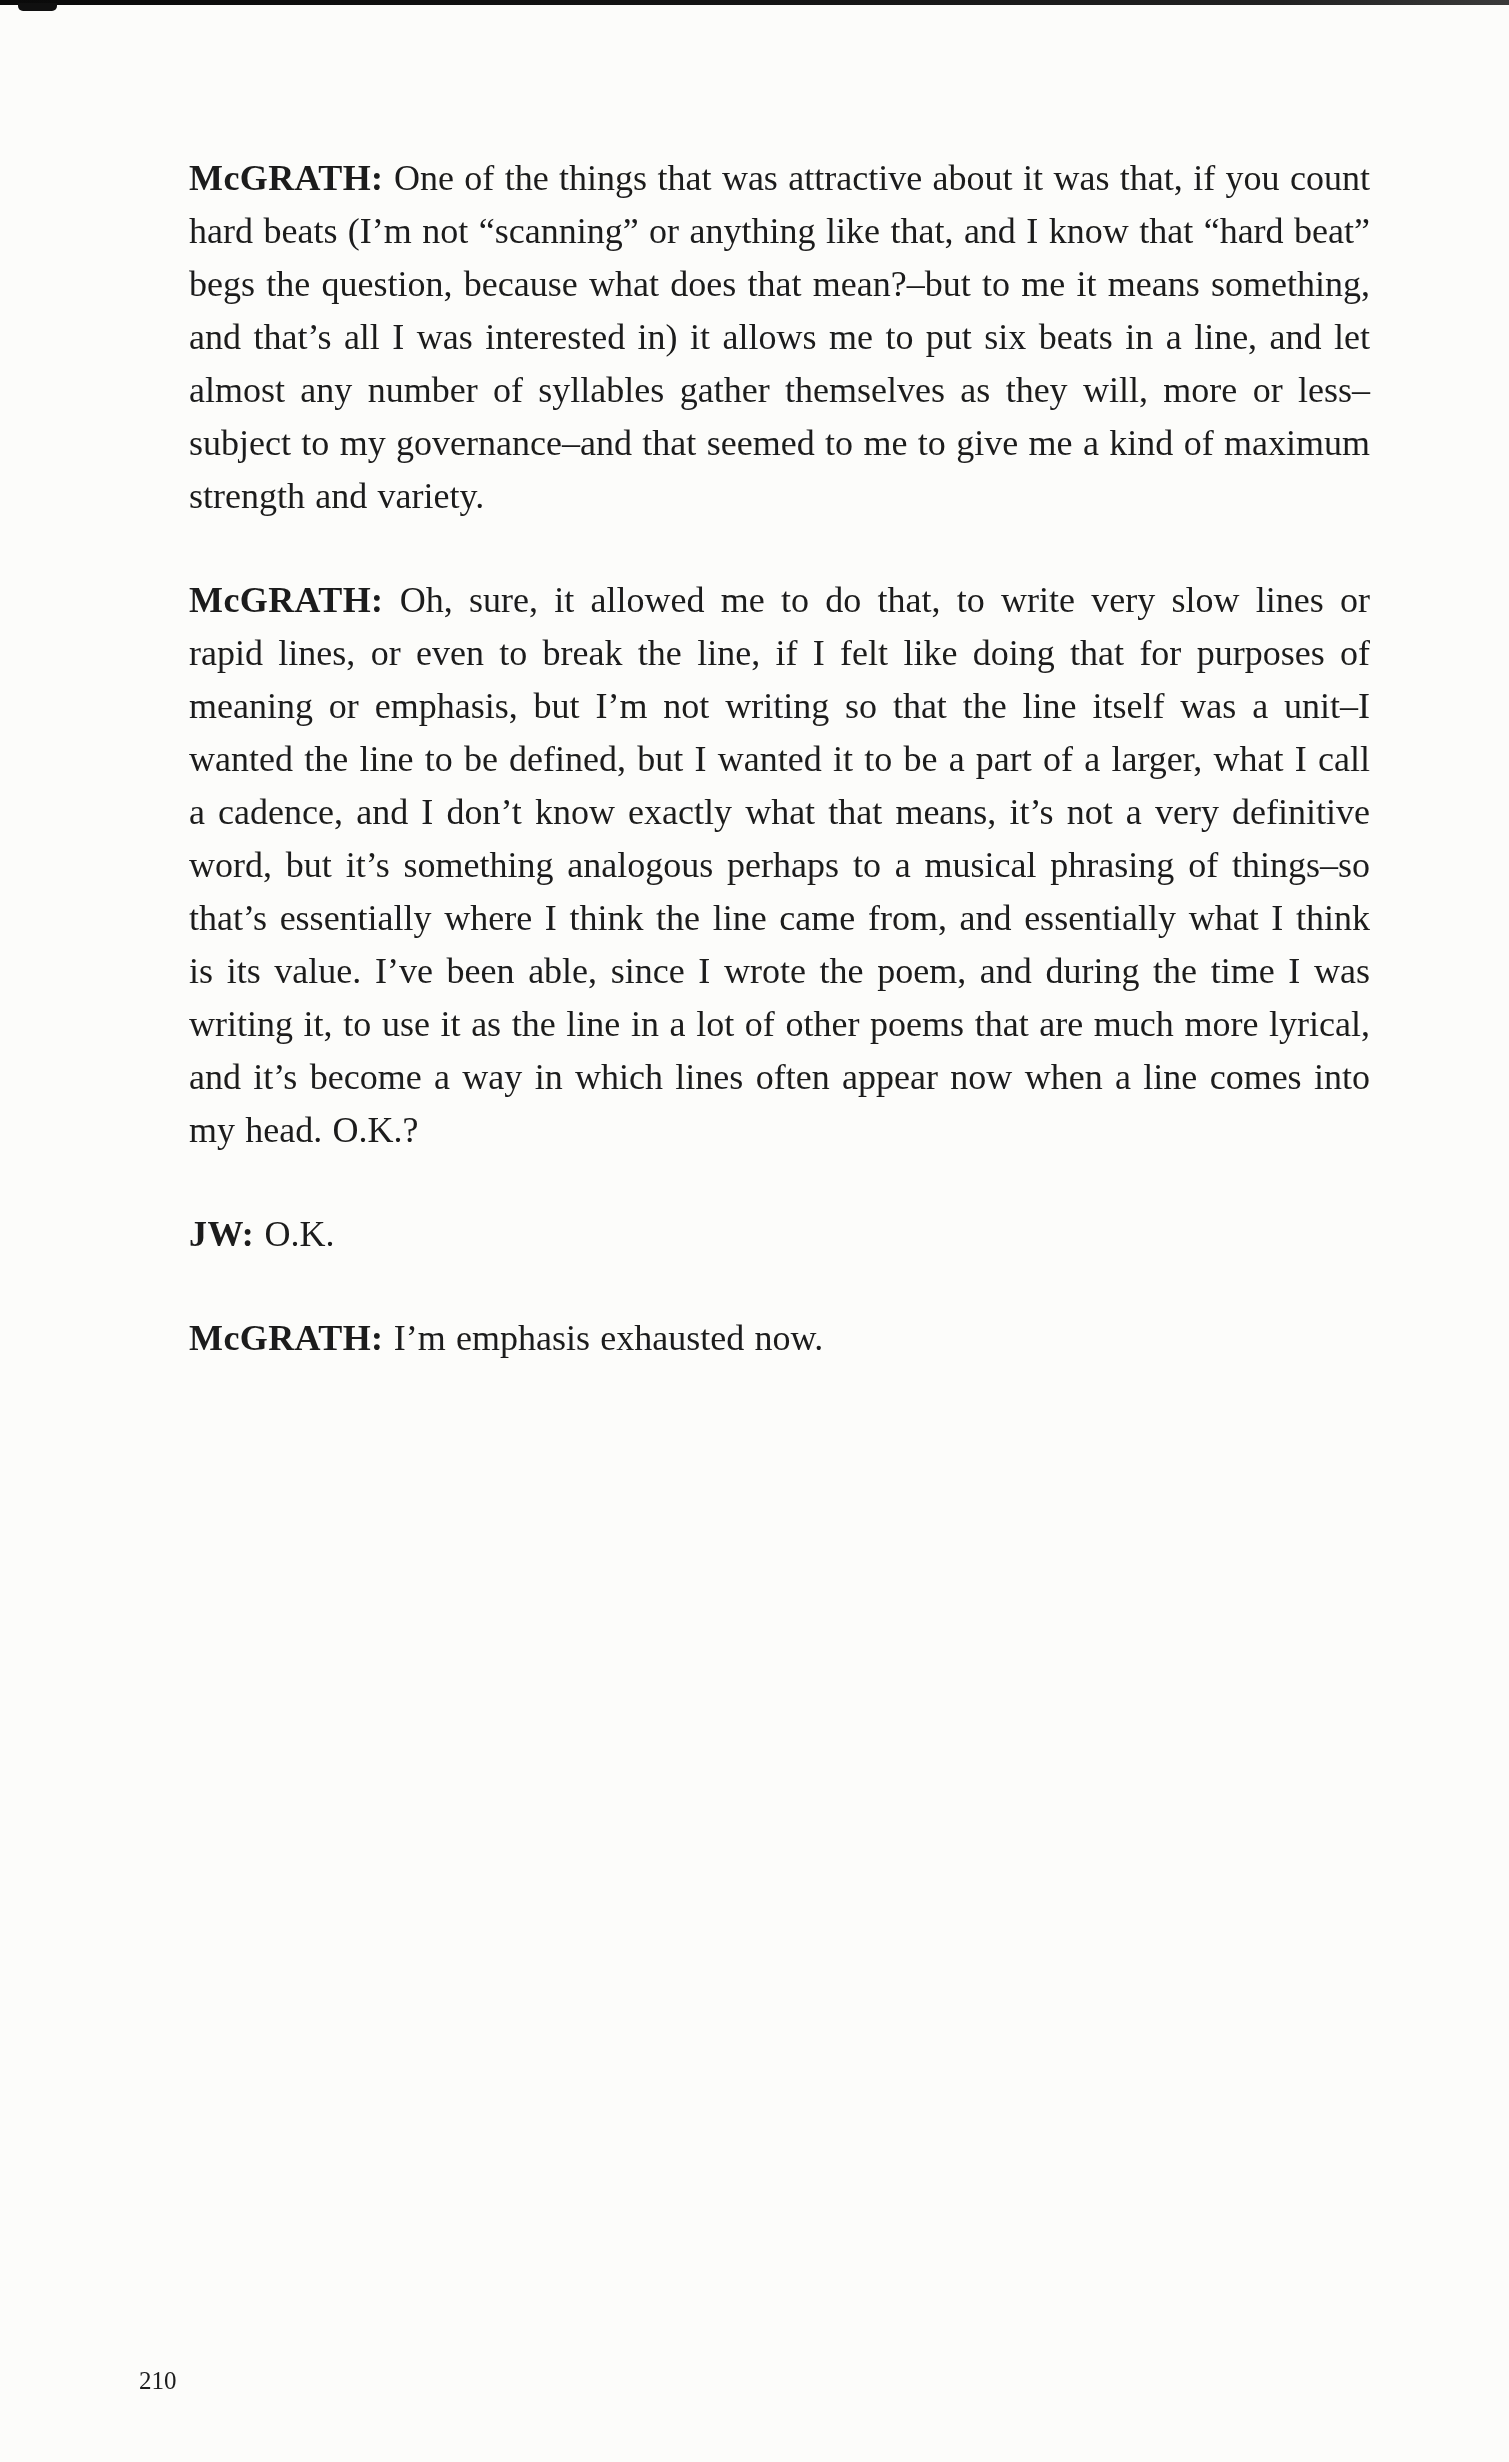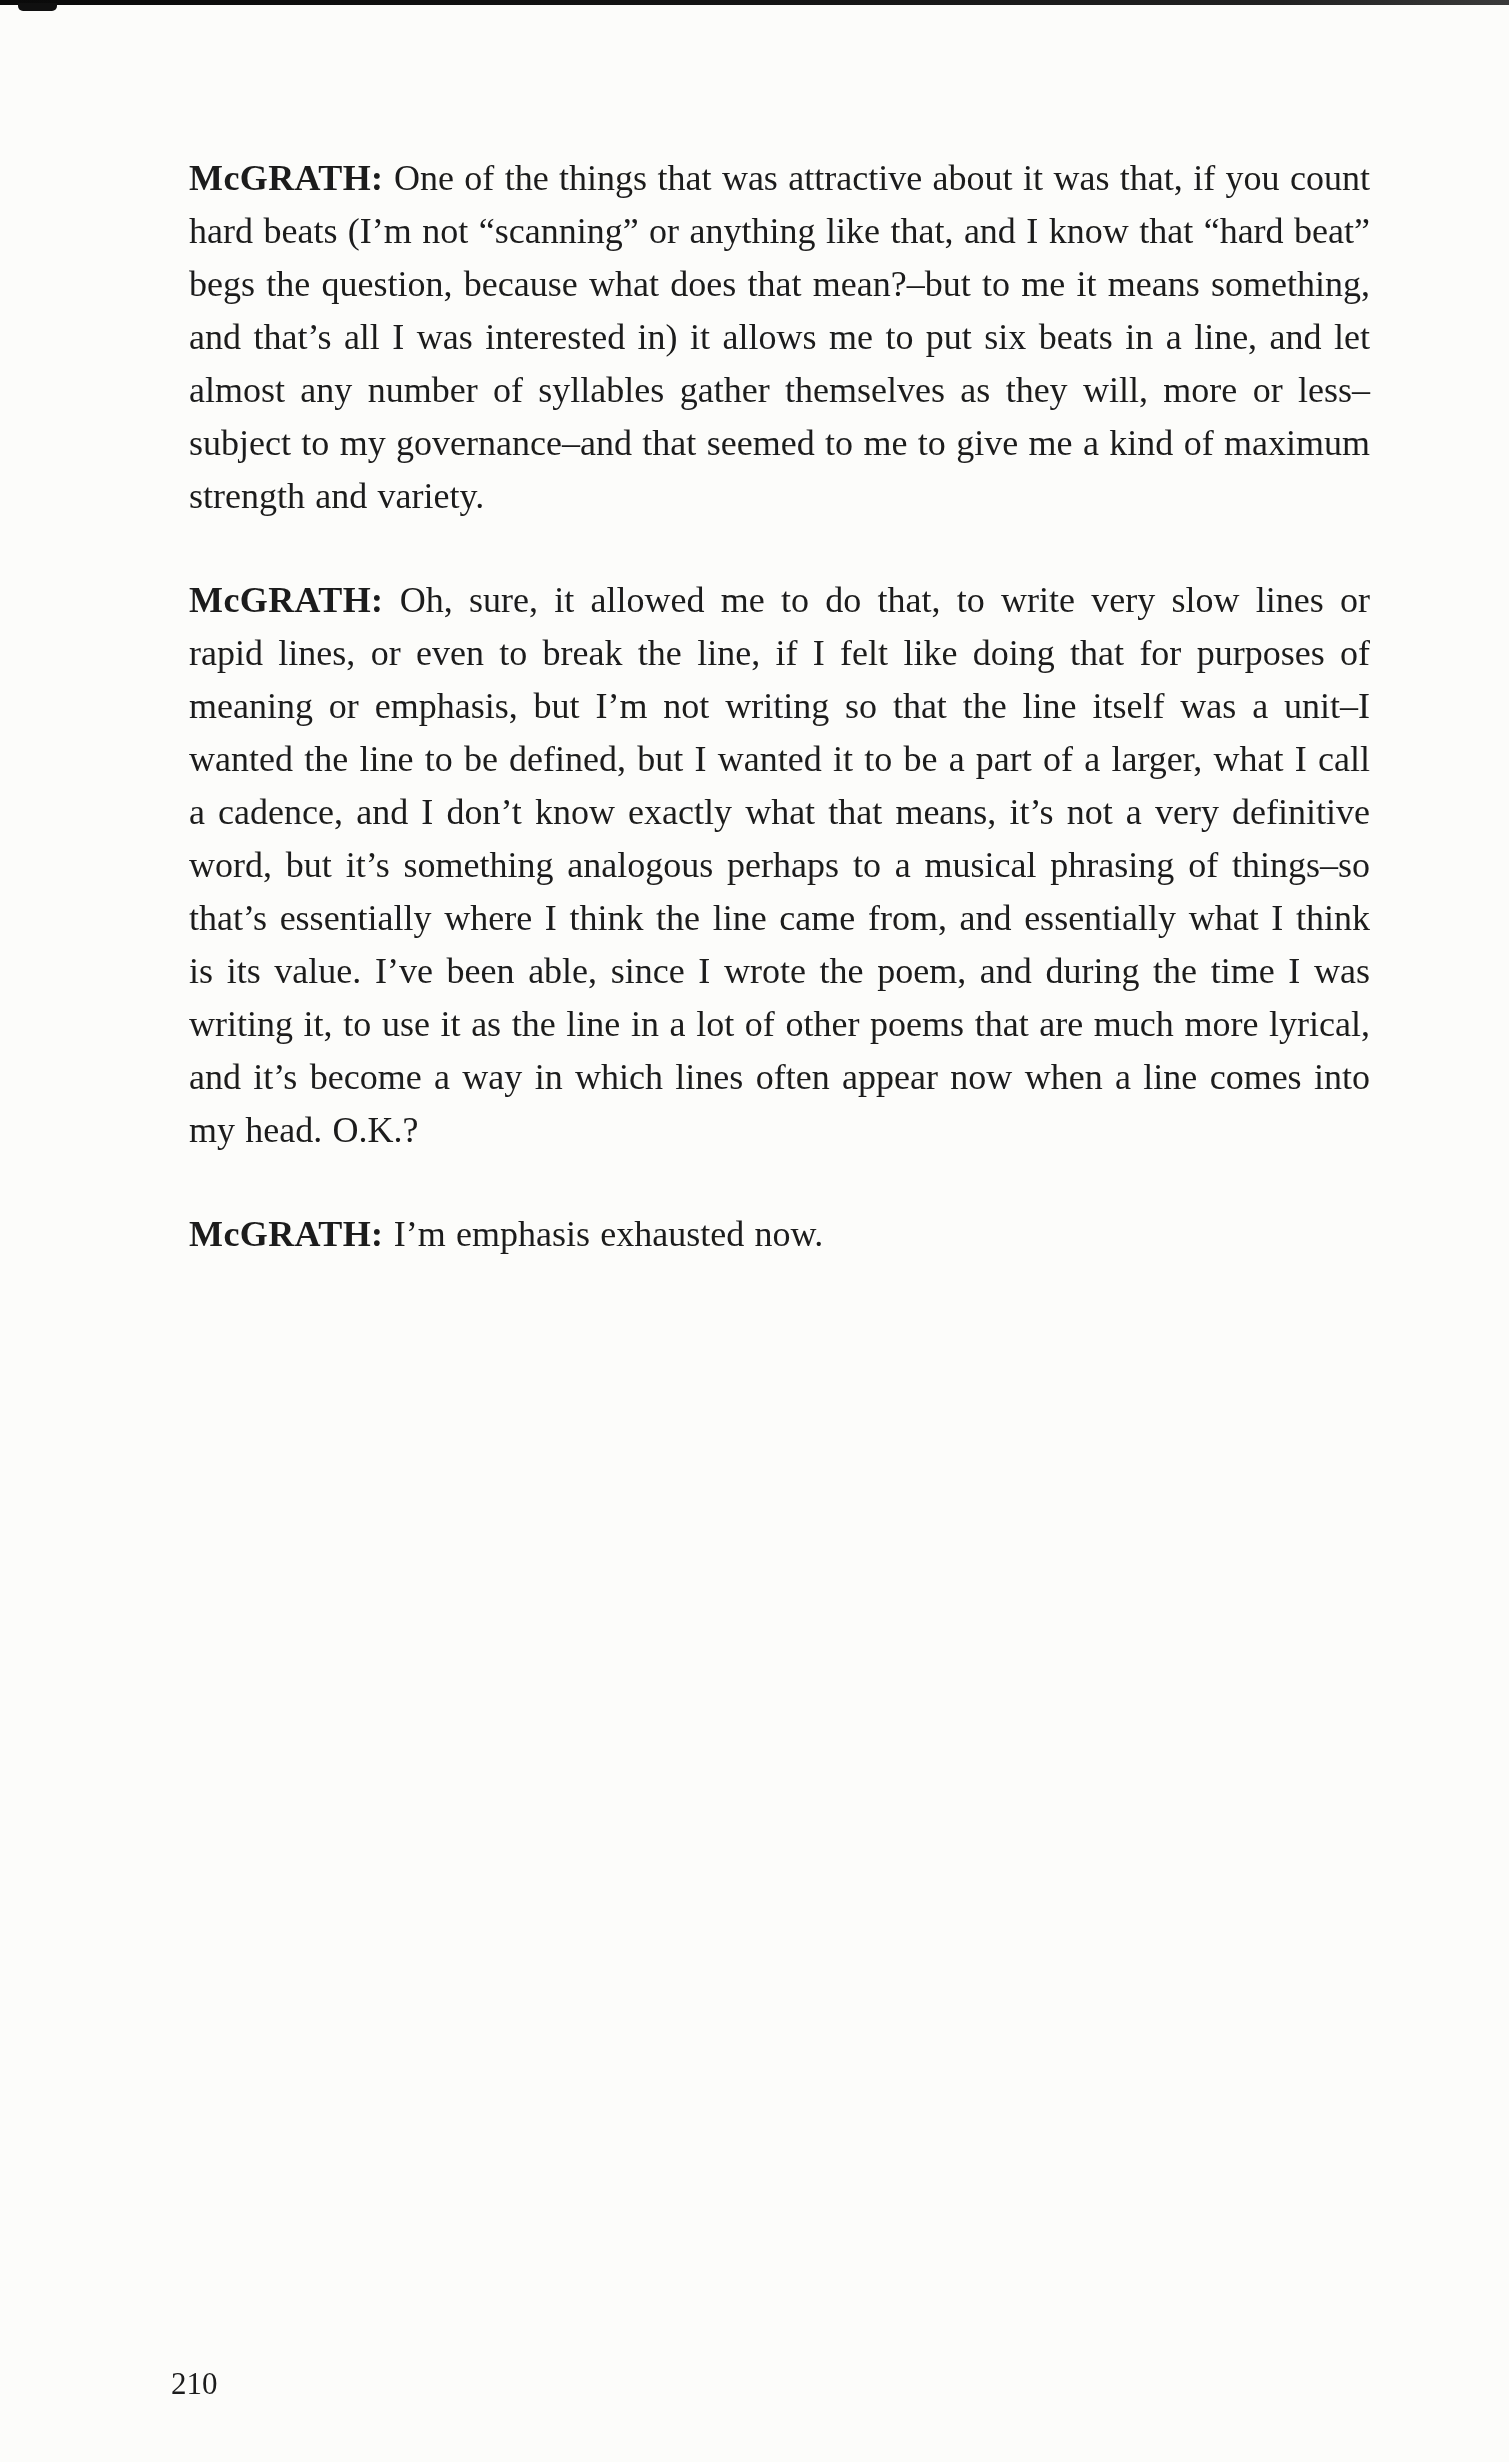--- a/index.html
+++ b/index.html
@@ -56,40 +56,40 @@
   }
   .para:last-child { margin-bottom: 0; }
   .speaker {
     font-weight: bold;
     letter-spacing: 0.4px;
   }
   .page-number {
     position: absolute;
     left: 139px;
     top: 2368px;
-    font-size: 31px;
+    font-size: 25px;
     line-height: 1;
-    margin-left: 32px;
   }
 </style>
 </head>
 <body>
 
 <div class="page">
 
   <div class="scan-edge-top"></div>
   <div class="scan-blob"></div>
 
   <main class="text-block">
 
     <p class="para"><span class="speaker">McGRATH:</span><span> One of the things that was attractive about it was that, if you count hard beats (I’m not “scanning” or anything like that, and I know that “hard beat” begs the question, because what does that mean?–but to me it means something, and that’s all I was interested in) it allows me to put six beats in a line, and let almost any number of syllables gather themselves as they will, more or less–subject to my governance–and that seemed to me to give me a kind of maximum strength and variety.</span></p>
 
 
     <p class="para"><span class="speaker">McGRATH:</span><span> Oh, sure, it allowed me to do that, to write very slow lines or rapid lines, or even to break the line, if I felt like doing that for purposes of meaning or emphasis, but I’m not writing so that the line itself was a unit–I wanted the line to be defined, but I wanted it to be a part of a larger, what I call a cadence, and I don’t know exactly what that means, it’s not a very definitive word, but it’s something analogous perhaps to a musical phrasing of things–so that’s essentially where I think the line came from, and essentially what I think is its value. I’ve been able, since I wrote the poem, and during the time I was writing it, to use it as the line in a lot of other poems that are much more lyrical, and it’s become a way in which lines often appear now when a line comes into my head. O.K.?</span></p>
 
+    <p class="para"><span class="speaker">JW:</span><span> O.K.</span></p>
 
     <p class="para"><span class="speaker">McGRATH:</span><span> I’m emphasis exhausted now.</span></p>
 
   </main>
 
   <div class="page-number">210</div>
 
 </div>
 
 

